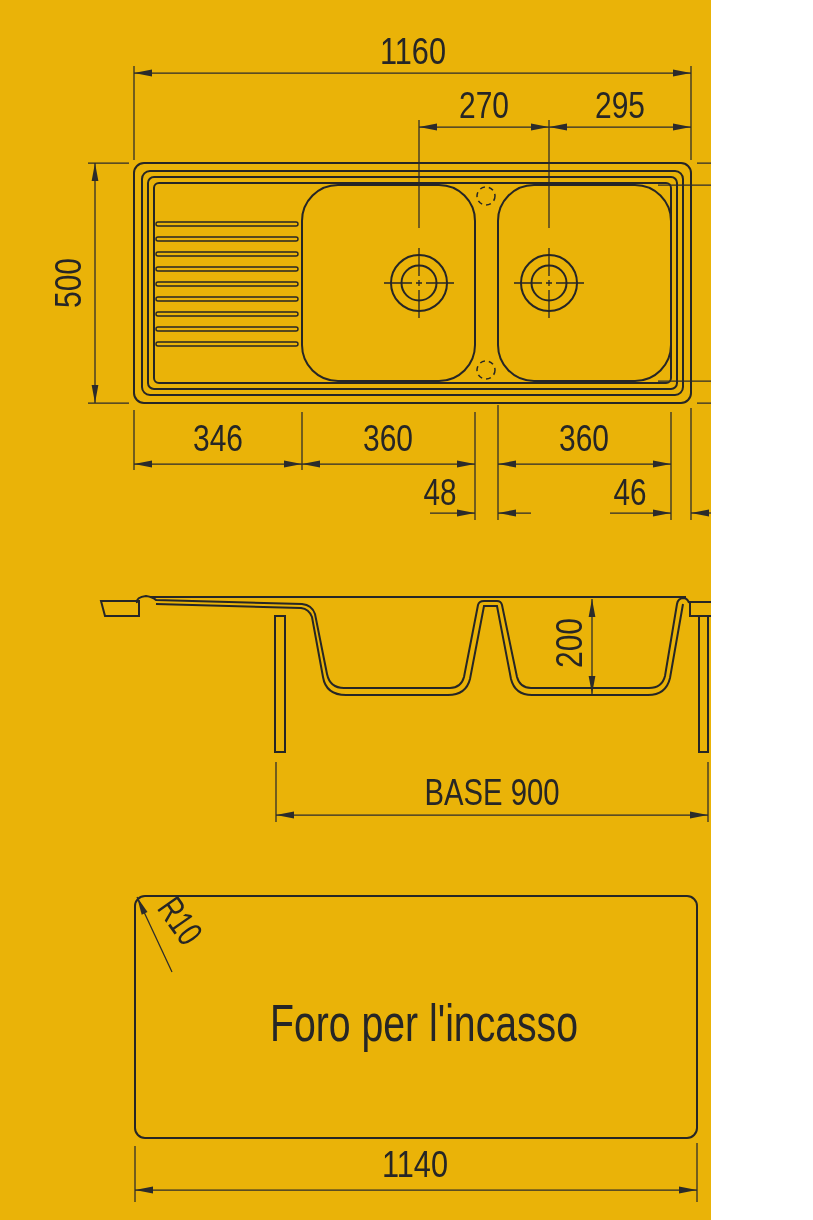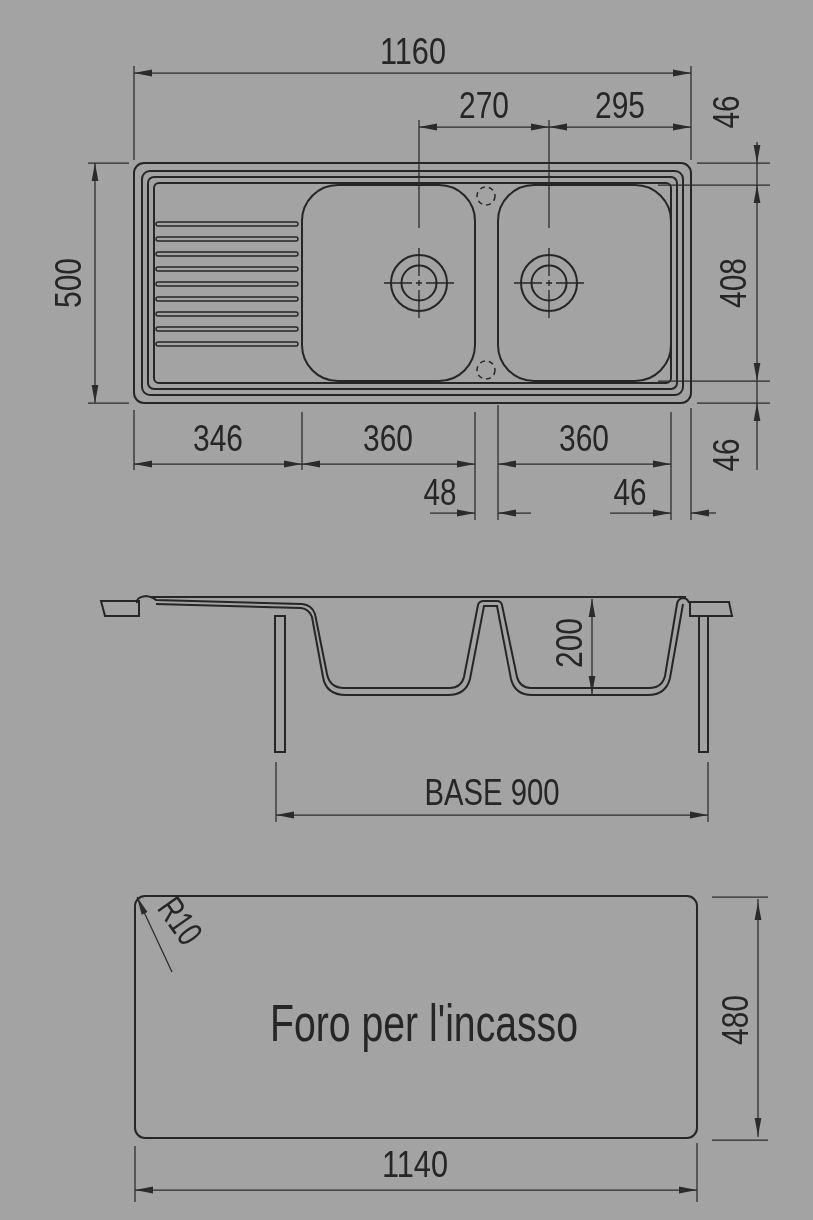--- a/index.html
+++ b/index.html
@@ -1,19 +1,19 @@
 <!DOCTYPE html>
 <html><head>
 <meta charset="utf-8">
 <style>
   html,body{margin:0;padding:0;background:#ffffff;}
   .canvas{
     position:relative;
-    width:813px;height:1220px;
-    background:#a3a3a3;
+    width:711px;height:1220px;
+    background:#eab308;
     font-family:"Liberation Sans", sans-serif;
     overflow:hidden;
   }
   svg{display:block;}
   .dim-text{
     font-family:"Liberation Sans", sans-serif;
     font-size:36px;
     fill:#262626;
   }
   .big-text{

